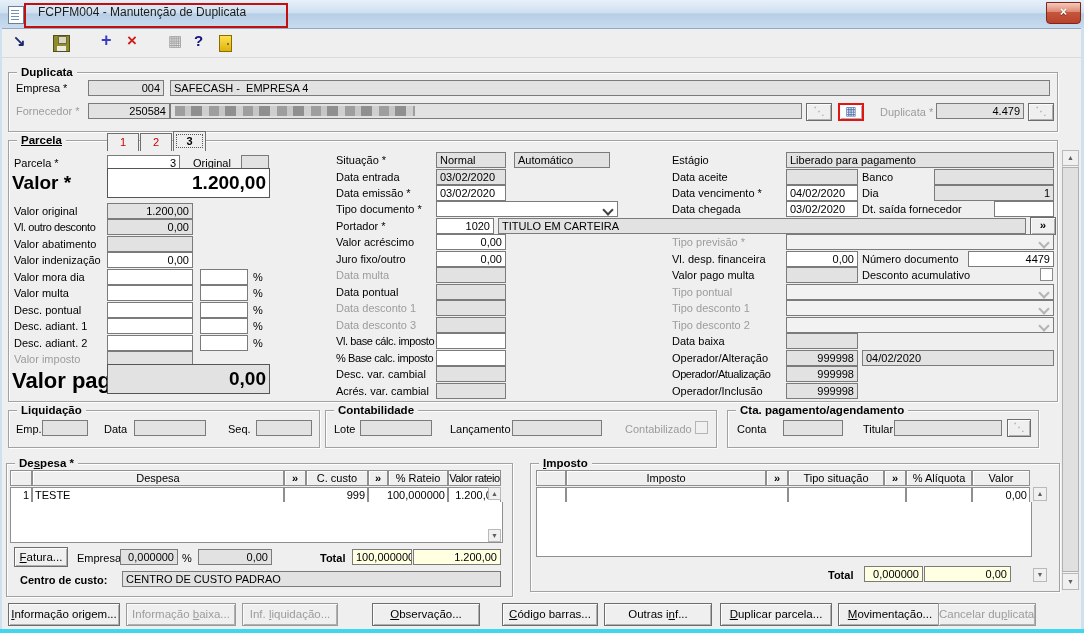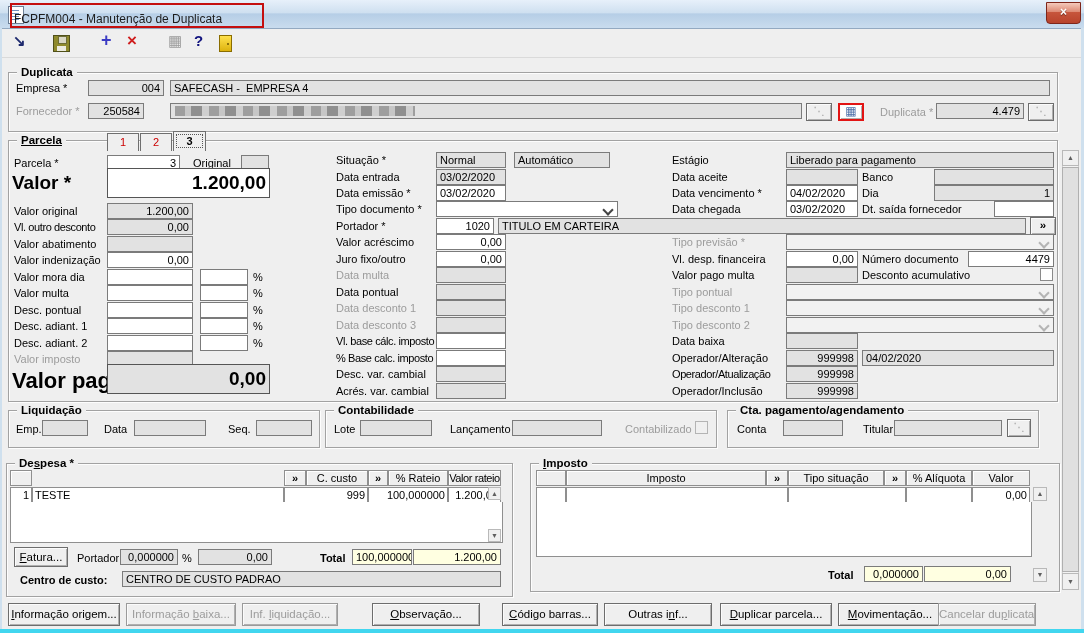--- a/index.html
+++ b/index.html
@@ -1,21 +1,21 @@
 <!DOCTYPE html>
 <html><head>
 <meta charset="utf-8">
 <style>
   html,body{margin:0;padding:0}
   .win{position:relative;width:1084px;height:633px;background:#efefef;font-family:"Liberation Sans",sans-serif;overflow:hidden;color:#000}
   
   .titlebar{position:absolute;left:0;top:0;width:1084px;height:28px;background:linear-gradient(180deg,#e7f0fa 0%,#cfe0f0 45%,#b6cee6 50%,#c9dcee 100%);border-bottom:1px solid #93a9c1}
   .docicon{position:absolute;left:8px;top:6px;width:14px;height:16px;background:#fff;border:1px solid #6c7f96}
   .docicon::after{content:"";position:absolute;left:2px;top:3px;width:8px;height:10px;background:repeating-linear-gradient(#6f8fbf 0 1px,transparent 1px 3px)}
-  .annot{position:absolute;left:10px;top:3px;width:248px;height:21px;border:2px solid #c40f0f;display:flex;align-items:flex-end;padding-left:2px;box-sizing:content-box}
+  .annot{position:absolute;left:24px;top:3px;width:248px;height:21px;border:2px solid #c40f0f;display:flex;align-items:flex-start;padding-left:12px;box-sizing:content-box}
   .ttext{font-size:12px;color:#1c1c1c;white-space:nowrap}
   .close{position:absolute;left:1046px;top:2px;width:33px;height:20px;background:linear-gradient(#f4cabc 0%,#dd8872 45%,#c7553c 46%,#b8432c 100%);border:1px solid #7e261a;border-radius:0 0 4px 4px;color:#fff;font-weight:bold;font-size:12px;text-align:center;line-height:18px;text-shadow:0 1px 1px rgba(0,0,0,.45)}
   
   .toolbar{position:absolute;left:0;top:29px;width:1084px;height:28px;background:#efefef;border-bottom:1px solid #dadada}
   .ticon{position:absolute;font-weight:bold;cursor:default}
   .floppy{position:absolute;width:15px;height:15px;background:#8f8a2c;border:1px solid #50501a}
   .floppy::before{content:"";position:absolute;top:0;left:4px;width:7px;height:6px;background:#d9d7c4;border:1px solid #6d6d35}
   .floppy::after{content:"";position:absolute;bottom:0;left:3px;width:9px;height:5px;background:#ecebdf}
   .door{position:absolute;width:11px;height:15px;background:linear-gradient(#ffe14d,#ddb30e);border:1px solid #8a6d00}
   .door::after{content:"";position:absolute;right:2px;top:7px;width:2px;height:2px;background:#6b5500;border-radius:50%}
@@ -79,21 +79,21 @@
     <div class="door" style="left:219px;top:6px"></div>
   </div>
 
   <div class="gb" style="left:8px;top:72px;width:1048px;height:58px">
     <span class="gt">Duplicata</span>
   </div>
   <span class="L" style="left:16px;top:82px">Empresa *</span>
   <div class="F ro n" style="left:88px;top:80px;width:76px">004</div>
   <div class="F ro" style="left:170px;top:80px;width:880px">SAFECASH -  EMPRESA 4</div>
   <span class="L d" style="left:16px;top:105px">Fornecedor *</span>
-  <div class="F ro n" style="left:88px;top:103px;width:56px">250584</div>
+  <div class="F ro n" style="left:88px;top:103px;width:82px">250584</div>
   <div class="F ro" style="left:170px;top:103px;width:632px">
     <div class="redact" style="left:4px;top:2px;width:240px"></div>
   </div>
   <div class="btn" style="left:806px;top:103px;width:26px;height:18px;line-height:15px;color:#a8a8a8">⋱</div>
   <div class="btn" style="left:838px;top:103px;width:26px;height:18px;line-height:13px;border:2px solid #e21414;color:#4a6ea8;font-size:12px;background:#fff">▦</div>
   <span class="L d" style="left:880px;top:106px">Duplicata *</span>
   <div class="F ro n" style="left:936px;top:103px;width:88px">4.479</div>
   <div class="btn" style="left:1028px;top:103px;width:26px;height:18px;line-height:15px;color:#a8a8a8">⋱</div>
 
   <div class="gb" style="left:8px;top:140px;width:1048px;height:260px">
@@ -264,35 +264,36 @@
   <span class="L" style="left:737px;top:423px">Conta</span>
   <div class="F ro" style="left:783px;top:420px;width:60px"></div>
   <span class="L" style="left:863px;top:423px">Titular</span>
   <div class="F ro" style="left:894px;top:420px;width:108px"></div>
   <div class="btn" style="left:1007px;top:419px;width:24px;height:18px;line-height:15px;color:#a8a8a8">⋱</div>
 
   <div class="gb" style="left:6px;top:463px;width:505px;height:132px">
     <span class="gt"><span>De</span><span class="u">s</span><span>pesa *</span></span>
   </div>
   <div class="th" style="left:10px;top:470px;width:22px"></div>
+  <div class="th" style="left:32px;top:470px;width:252px">Despesa</div>
   <div class="th" style="left:284px;top:470px;width:22px;font-weight:bold">»</div>
   <div class="th" style="left:306px;top:470px;width:62px">C. custo</div>
   <div class="th" style="left:368px;top:470px;width:20px;font-weight:bold">»</div>
   <div class="th" style="left:388px;top:470px;width:60px">% Rateio</div>
   <div class="th tight" style="left:448px;top:470px;width:53px">Valor rateio</div>
   <div class="td n" style="left:10px;top:487px;width:22px">1</div>
   <div class="td" style="left:32px;top:487px;width:252px">TESTE</div>
   <div class="td n" style="left:284px;top:487px;width:84px">999</div>
   <div class="td n" style="left:368px;top:487px;width:80px">100,000000</div>
   <div class="td n" style="left:448px;top:487px;width:53px">1.200,00</div>
   <div class="gridarea" style="left:10px;top:502px;width:491px;height:40px"></div>
   <div class="sa" style="left:488px;top:487px;width:13px;height:13px;line-height:11px">▲</div>
   <div class="sa" style="left:488px;top:529px;width:13px;height:13px;line-height:11px">▼</div>
   <div class="btn" style="left:14px;top:547px;width:54px;height:20px;line-height:18px"><span class="u">F</span><span>atura...</span></div>
-  <span class="L" style="left:77px;top:552px">Portador</span>
+  <span class="L" style="left:77px;top:552px">Empresa</span>
   <div class="F ro n" style="left:120px;top:549px;width:58px">0,000000</div>
   <span class="L" style="left:182px;top:552px">%</span>
   <div class="F ro n" style="left:198px;top:549px;width:74px">0,00</div>
   <span class="L b" style="left:320px;top:552px">Total</span>
   <div class="F y n" style="left:352px;top:549px;width:60px">100,000000</div>
   <div class="F y n" style="left:413px;top:549px;width:88px">1.200,00</div>
   <span class="L b" style="left:20px;top:574px">Centro de custo:</span>
   <div class="F ro" style="left:122px;top:571px;width:379px">CENTRO DE CUSTO PADRAO</div>
 
   <div class="gb" style="left:530px;top:463px;width:528px;height:127px">

